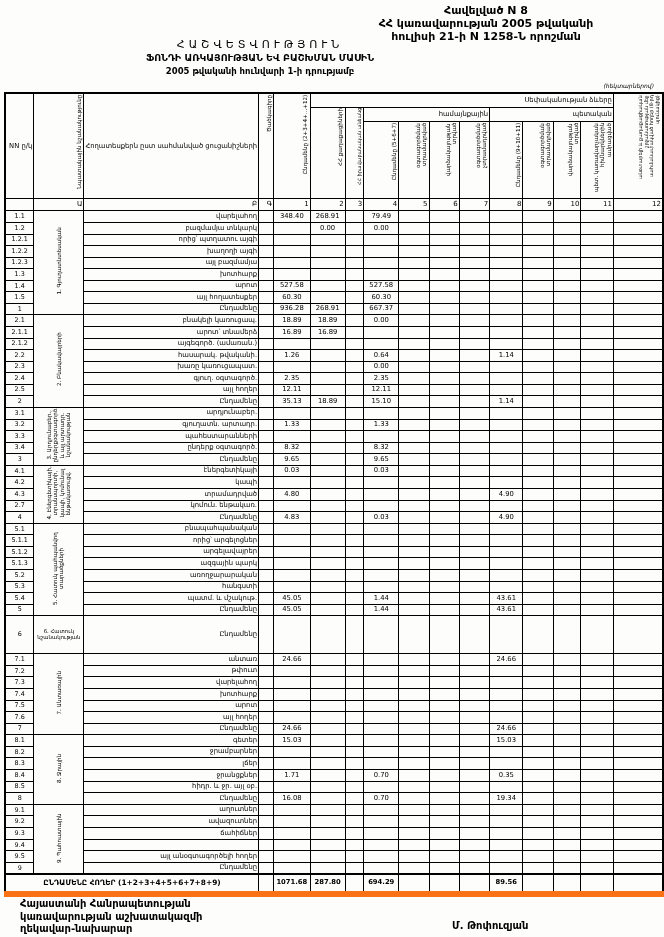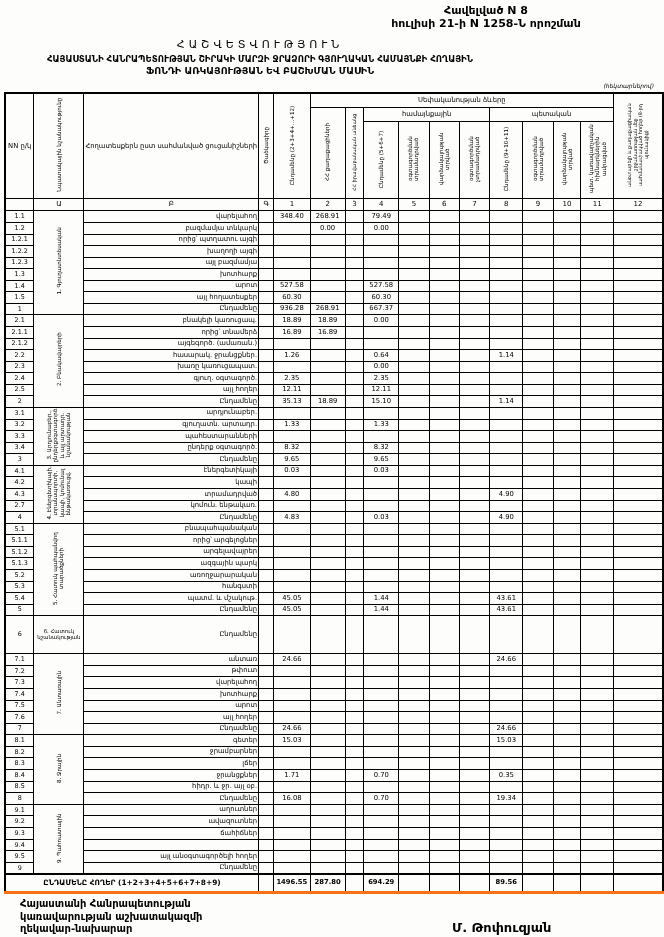--- a/index.html
+++ b/index.html
@@ -32,21 +32,21 @@
   table.report{
     position:absolute;top:92px;left:4px;
     border-collapse:collapse;table-layout:fixed;
     border:2px solid #000;
   }
   .report th,.report td{
     border:1px solid #000;padding:0 1px;overflow:hidden;
     font-size:6.8px;line-height:1.1;vertical-align:middle;
     white-space:nowrap;
   }
-  .report thead th{font-weight:normal;text-align:center;}
+  .report thead th{font-weight:normal;text-align:right;}
   .h-nn{white-space:pre-line;font-size:7px;}
   .h-band{font-size:7px;height:13px;}
   .h-sub{font-size:6.5px;height:13px;}
   .h-land{white-space:normal;font-size:6.3px;}
   .vcell{text-align:center;vertical-align:middle;}
   .vwrap{
     display:inline-block;
     writing-mode:vertical-rl;transform:rotate(180deg);
     font-size:5.6px;line-height:1.15;white-space:normal;
     max-width:100%;
@@ -58,49 +58,50 @@
   td.num{text-align:center;font-size:6.4px;}
   td.lab{text-align:right;}
   td.lab.i1{padding-left:10px;}
   td.lab.i2{padding-left:22px;}
   td.v{text-align:center;}
   tr.sec-start td{border-top:1.6px solid #000;}
   td.group{text-align:center;vertical-align:middle;padding:0;}
   td.group .vwrap{font-size:5.6px;}
   td.hgroup{font-size:5.4px;white-space:normal;text-align:center;}
   tr.grand td{
-    border-top:2px solid #000;border-bottom:3px solid #f97316;
+    border-top:2px solid #000;border-bottom:6px solid #f97316;
     font-weight:bold;height:16px;margin-top:12px;
   }
   tr.grand td.glabel{font-size:7.4px;text-align:center;}
 
   
   .footer-left{
     position:absolute;left:20px;top:898px;
     font-weight:bold;font-size:10px;line-height:12.5px;
   }
   .signature{
     position:absolute;left:452px;top:920px;
-    font-weight:bold;font-size:13px;
+    font-weight:bold;font-size:10px;
   }
 </style>
 </head>
 <body>
 
 <div class="page">
 
   <div class="appendix">
     <div>Հավելված N 8</div>
+    <div>ՀՀ կառավարության 2005 թվականի</div>
     <div>հուլիսի 21-ի N 1258-Ն որոշման</div>
   </div>
 
   <div class="titleblock">
     <div class="title-main">ՀԱՇՎԵՏՎՈՒԹՅՈՒՆ</div>
-    <div class="title-sub1">ՀԱՅԱՍՏԱՆԻ ՀԱՆՐԱՊԵՏՈՒԹՅԱՆ ՇԻՐԱԿԻ ՄԱՐԶԻ ՋՐԱՁՈՐԻ ԳՅՈՒՂԱԿԱՆ ՀԱՄԱՅՆՔԻ ՀՈՂԱՅԻՆ</div>
     <div class="title-sub2">ՖՈՆԴԻ ԱՌԿԱՅՈՒԹՅԱՆ ԵՎ ԲԱՇԽՄԱՆ ՄԱՍԻՆ</div>
+    <div class="title-date">2005 թվականի հունվարի 1-ի դրությամբ</div>
   </div>
 
   <div class="units">(հեկտարներով)</div>
 
   <table class="report">
       <colgroup>
         <col style="width: 30px;">
         <col style="width: 52px;">
         <col style="width: 90px;">
         <col style="width: 18px;">
@@ -331,21 +332,21 @@
           <td class="v"></td>
           <td class="v"></td>
           <td class="v"></td>
           <td class="v"></td>
           <td class="v"></td>
           <td class="v"></td>
           <td class="v"></td>
         </tr>
         <tr>
           <td class="num">2.1.1</td>
-          <td class="lab i1">որից՝ տնամերձ</td>
+          <td class="lab i1">արոտ՝ տնամերձ</td>
           <td class="v"></td>
           <td class="v">16.89</td>
           <td class="v">16.89</td>
           <td class="v"></td>
           <td class="v"></td>
           <td class="v"></td>
           <td class="v"></td>
           <td class="v"></td>
           <td class="v"></td>
           <td class="v"></td>
@@ -365,21 +366,21 @@
           <td class="v"></td>
           <td class="v"></td>
           <td class="v"></td>
           <td class="v"></td>
           <td class="v"></td>
           <td class="v"></td>
           <td class="v"></td>
         </tr>
         <tr>
           <td class="num">2.2</td>
-          <td class="lab">հասարակ. ջրանցքներ.</td>
+          <td class="lab">հասարակ. թվականի.</td>
           <td class="v"></td>
           <td class="v">1.26</td>
           <td class="v"></td>
           <td class="v"></td>
           <td class="v">0.64</td>
           <td class="v"></td>
           <td class="v"></td>
           <td class="v"></td>
           <td class="v">1.14</td>
           <td class="v"></td>
@@ -1104,21 +1105,21 @@
           <td class="v"></td>
           <td class="v"></td>
           <td class="v"></td>
           <td class="v"></td>
           <td class="v"></td>
           <td class="v"></td>
         </tr>
         <tr class="grand">
           <td class="glabel" colspan="3">ԸՆԴԱՄԵՆԸ ՀՈՂԵՐ (1+2+3+4+5+6+7+8+9)</td>
           <td class="v"></td>
-          <td class="v">1496.55</td>
+          <td class="v">1071.68</td>
           <td class="v">287.80</td>
           <td class="v"></td>
           <td class="v">694.29</td>
           <td class="v"></td>
           <td class="v"></td>
           <td class="v"></td>
           <td class="v">89.56</td>
           <td class="v"></td>
           <td class="v"></td>
           <td class="v"></td>

